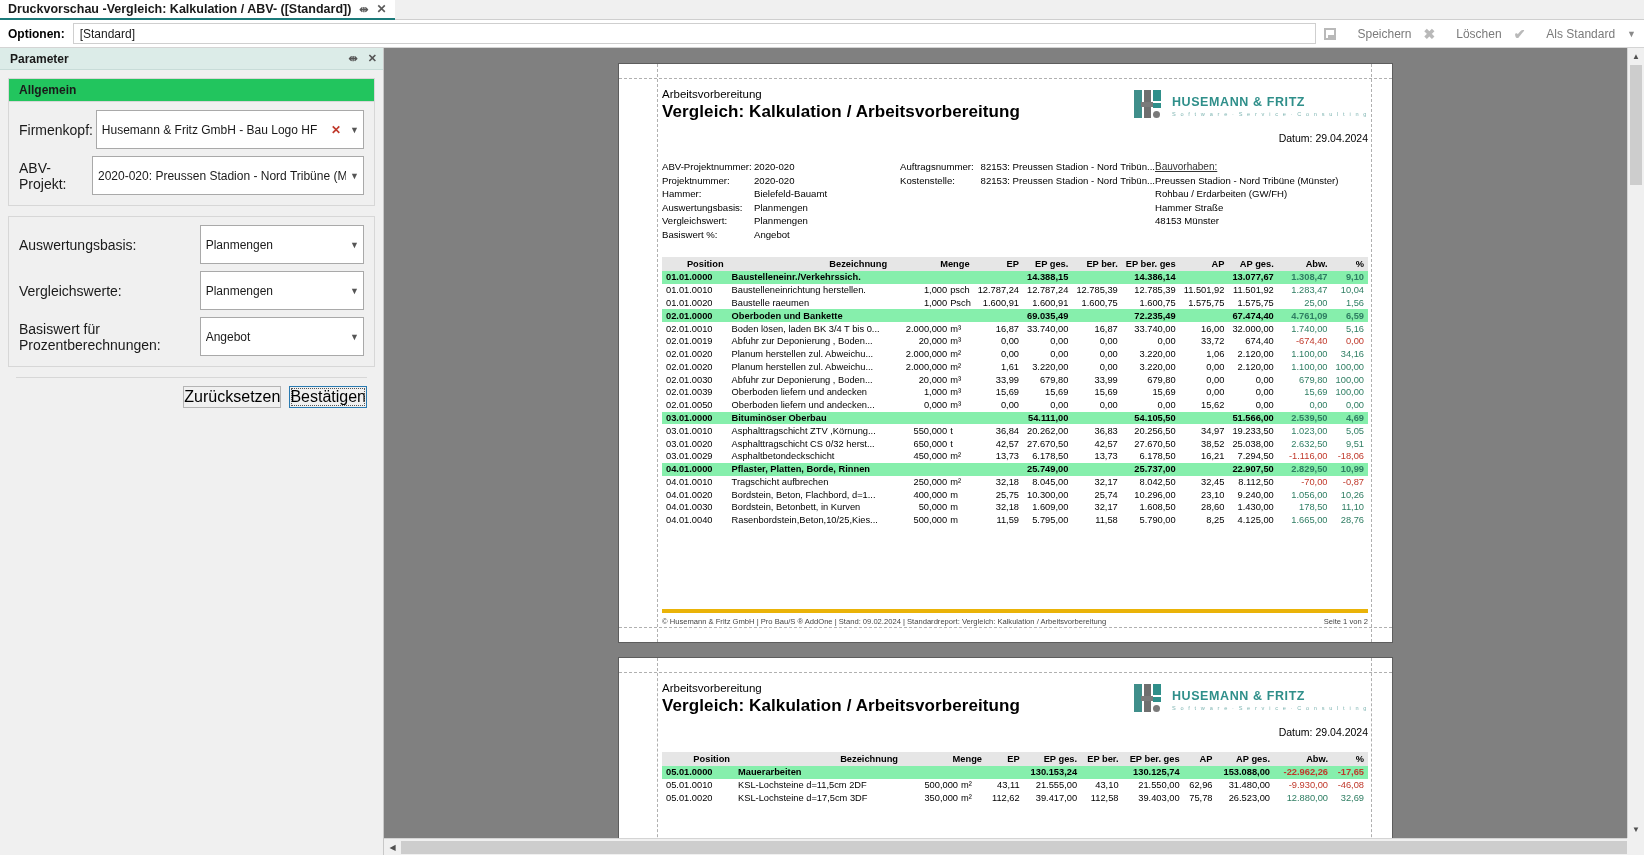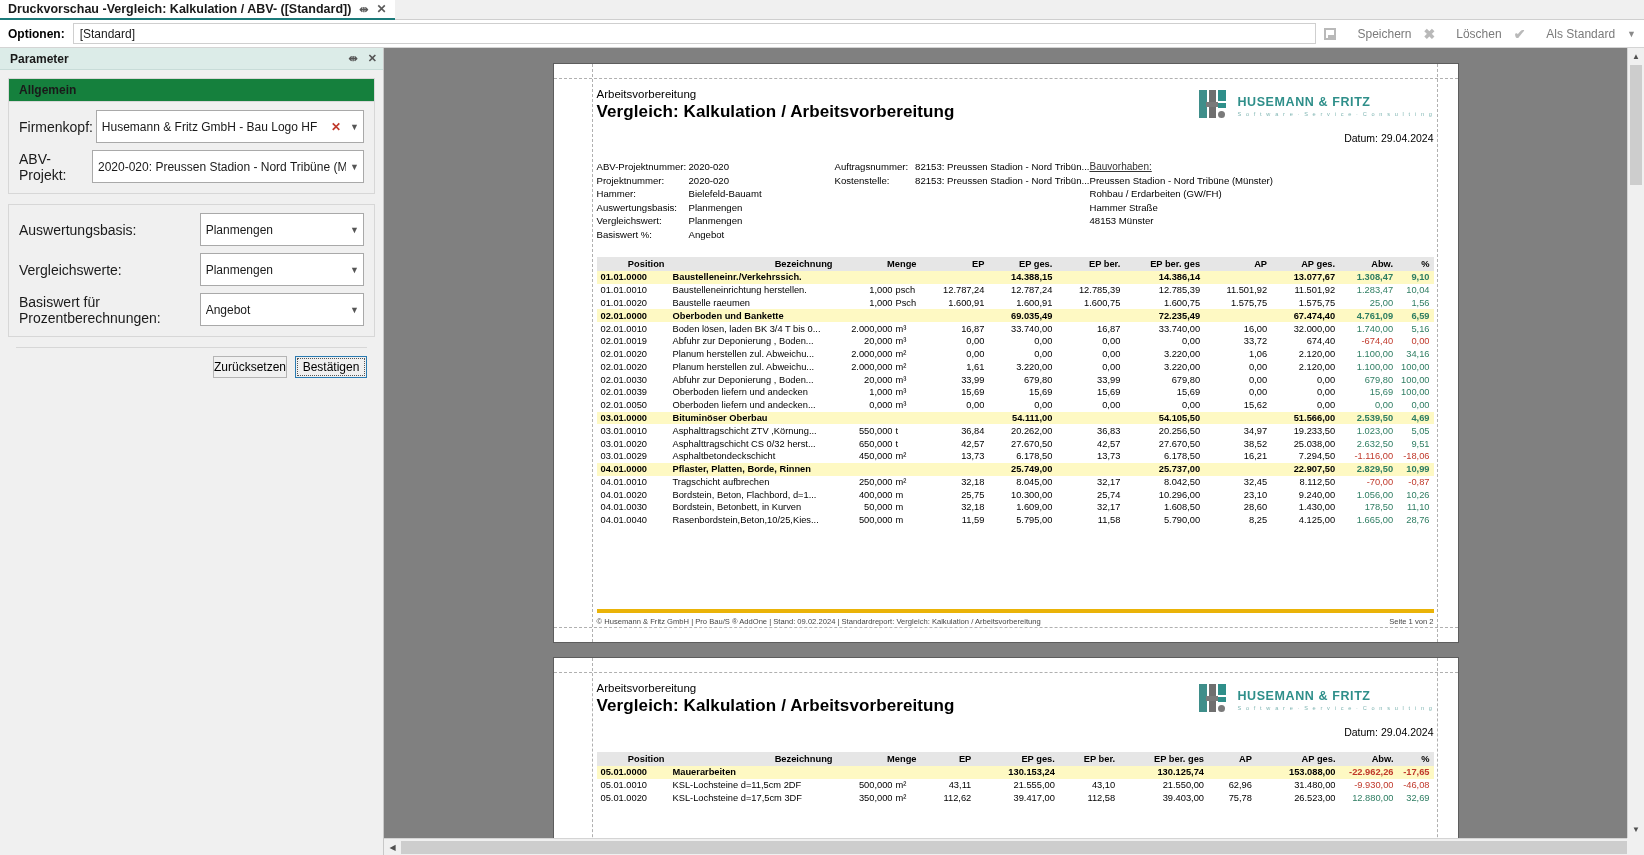--- a/index.html
+++ b/index.html
@@ -59,54 +59,54 @@
   .panel-head{
     height:22px; background:#dcece8; display:flex; align-items:center;
     padding:0 6px 0 10px; font-weight:bold; font-size:12px; color:#1a1a1a;
     border-bottom:1px solid #c8dcd8;
   }
   .panel-head .sp{ flex:1; }
   .panel-head .ph-ico{ color:#555; font-size:11px; margin-left:10px; cursor:default;}
   .panel-body{ padding:8px 8px 0 8px; }
   .group{ border:1px solid #d7d7d7; background:#f0f0f0; margin-bottom:10px;}
   .group-title{
-    background:#15803d; border-bottom:1px solid #d7d7d7;
+    background:#22c55e; border-bottom:1px solid #d7d7d7;
     font-weight:bold; font-size:12px; padding:4px 10px; color:#1a1a1a;
   }
   .group-inner{ padding:8px 10px 10px 10px; }
   .frow{ display:flex; align-items:center; margin-bottom:7px; }
   .frow:last-child{ margin-bottom:0; }
   .frow .flabel{ font-size:14px; color:#1a1a1a; }
   .combo{
-    height:33px; border:1px solid #a9a9a9; background:#fff;
+    height:39px; border:1px solid #a9a9a9; background:#fff;
     display:flex; align-items:center; font-size:12px; color:#1a1a1a;
     padding:0 0 0 5px;
   }
   .combo .ctext{ flex:1; white-space:nowrap; overflow:hidden; }
   .combo .cx{ color:#c0392b; font-size:12px; padding:0 5px; font-weight:bold;}
   .combo .carr{ width:17px; text-align:center; color:#555; font-size:9px;}
   .buttons-row{
     display:flex; justify-content:flex-end; gap:8px;
     padding:8px 8px 0 8px;
   }
   .btn{
     min-width:72px; height:22px; border:1px solid #b4b4b4; background:#f0f0f0;
-    font-size:12px; display:flex; align-items:center; justify-content:center;
+    font-size:16px; display:flex; align-items:center; justify-content:center;
     cursor:default;
   }
   .btn.primary{ border:1px solid #2a7ab0; outline:1px dotted #555; outline-offset:-3px; }
   .panel-sep{ height:1px; background:#d7d7d7; margin:2px 8px 0 8px; }
 
   
   .preview{
     flex:1; background:#808080; position:relative; overflow:hidden;
   }
   .preview-scroll{ position:absolute; inset:0 17px 17px 0; overflow:hidden; }
   .page{
-    width:904px; background:#fff; margin:16px auto 0 auto; position:relative;
+    width:773px; background:#fff; margin:16px auto 0 auto; position:relative;
     box-shadow:0 0 0 1px #5d5d5d;
   }
   .page.p1{ height:578px; }
   .page.p2{ height:300px; margin-top:16px;}
   .pg-dash-v{ position:absolute; top:0; bottom:0; border-left:1px dashed #b0b0b0;}
   .pg-dash-h{ position:absolute; left:0; right:0; border-top:1px dashed #b0b0b0;}
 
   .doc-inner{ position:absolute; left:43px; right:24px; top:24px; }
 
   .doc-eyebrow{ font-size:11.5px; color:#000; }
@@ -143,21 +143,21 @@
   
   table.rpt{ width:100%; border-collapse:collapse; margin-top:16px; font-size:9.3px;}
   table.rpt th{
     background:#e6e6e6; font-weight:bold; padding:2px 4px; border:0;
     text-align:right; white-space:nowrap;
   }
   table.rpt th.l{ text-align:right; }
   table.rpt td{ padding:1.4px 4px; white-space:nowrap; }
   table.rpt td.l{ text-align:left;}
   table.rpt td.r{ text-align:right;}
-  table.rpt tr.grp{ background:#fef9c3; font-weight:bold; }
+  table.rpt tr.grp{ background:#86efac; font-weight:bold; }
   table.rpt tr.grp td{ font-weight:bold; }
   .qty{ display:inline-block; min-width:52px; text-align:right;}
   .unit{ display:inline-block; width:20px; text-align:left; padding-left:3px;}
   .pos-green{ color:#2e7d62; }
   .pos-red{ color:#c0392b; }
 
   .doc-footer{
     position:absolute; left:43px; right:24px; bottom:16px;
     border-top:4px solid #eab308; padding-top:4px;
     display:flex; justify-content:space-between; font-size:7.6px; color:#444;

